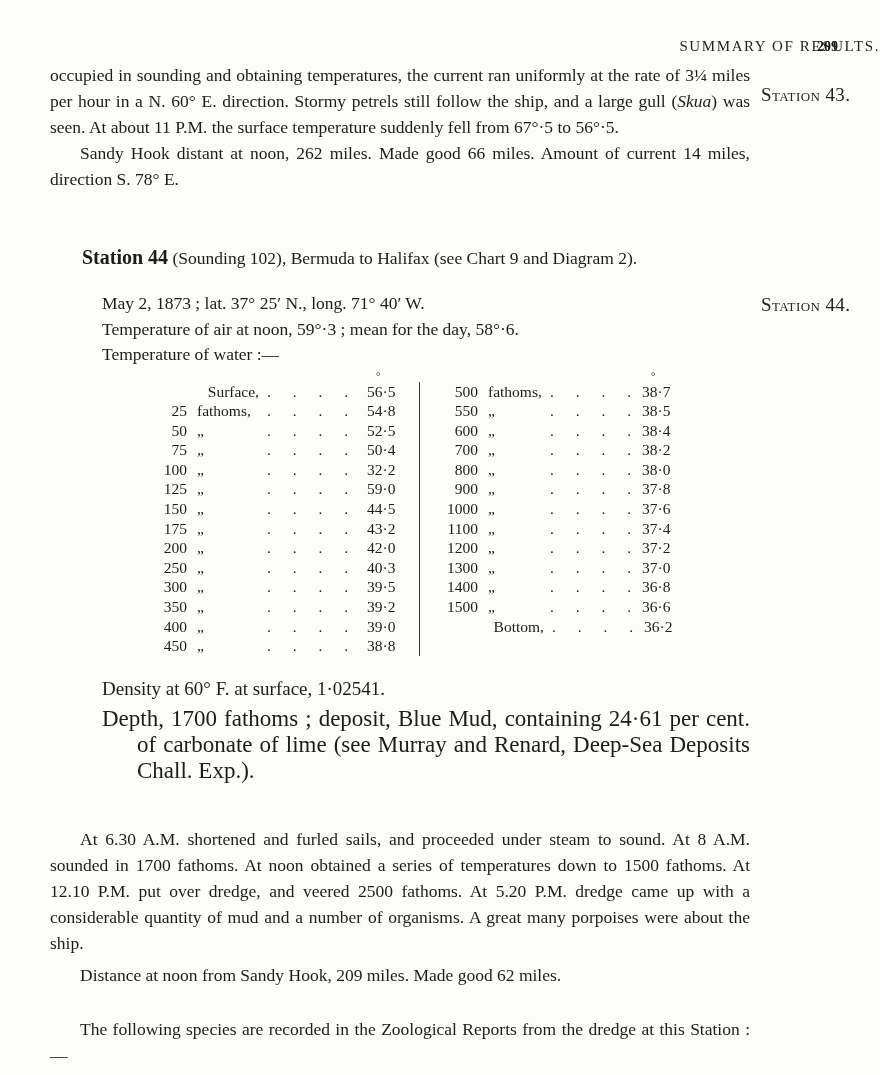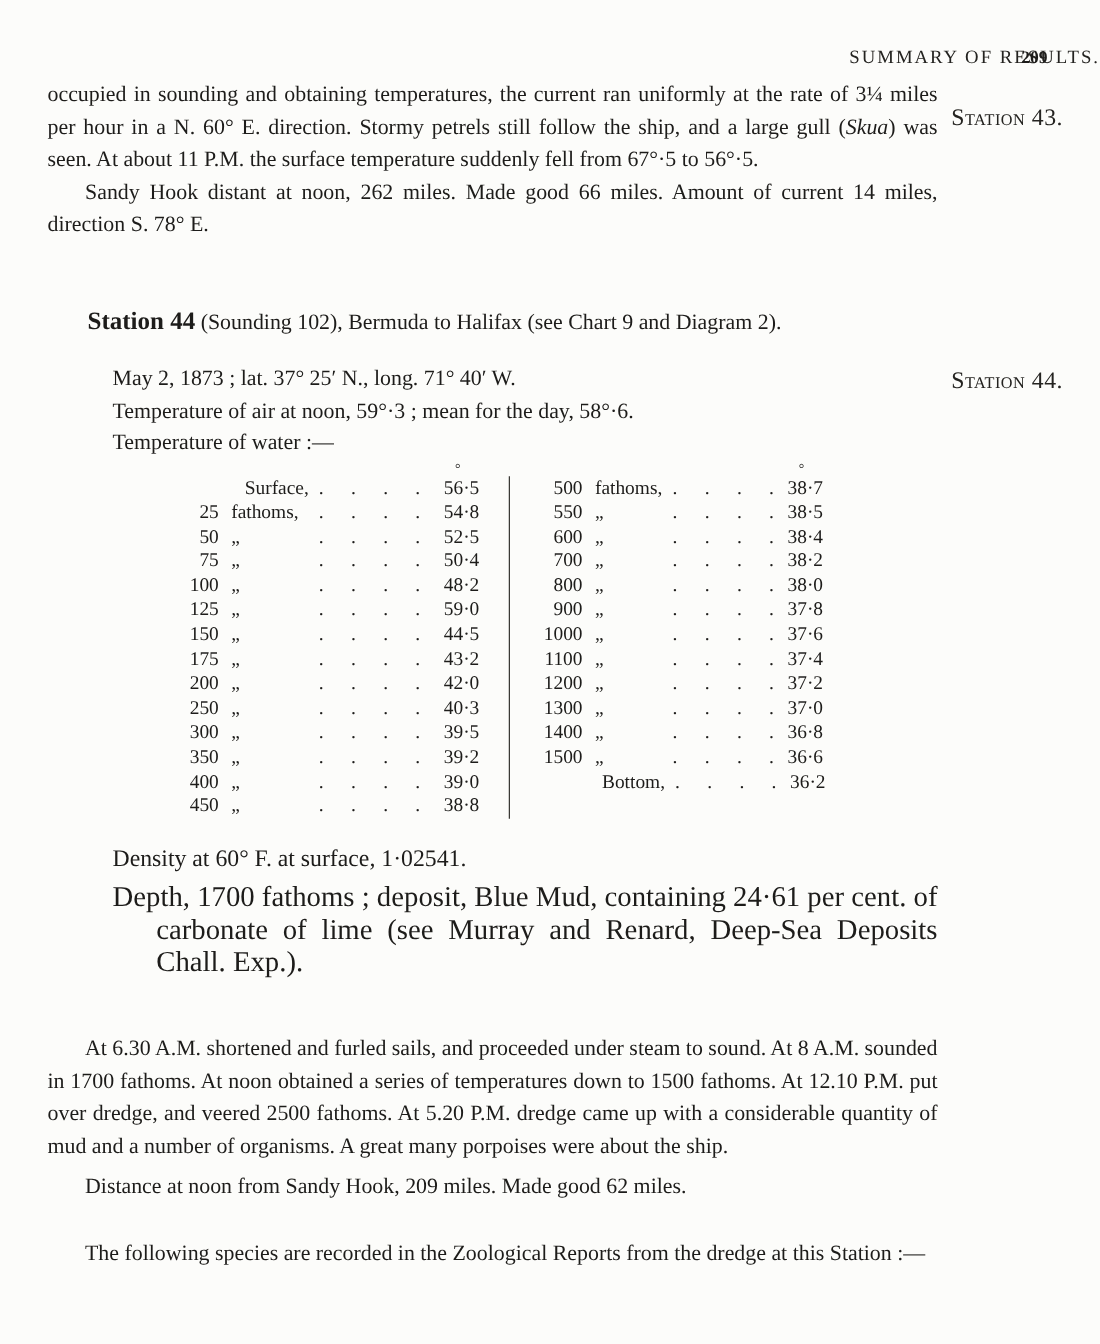--- a/index.html
+++ b/index.html
@@ -12,21 +12,21 @@
   .page { position:relative; width:880px; height:1075px; overflow:hidden; background:#fcfcfa; }
 
   .pg-header { position:relative; padding-top:38px; height:62px; }
   .running-title { text-align:right; font-size:15px; letter-spacing:1.6px; color:#242320; }
   .page-number { position:absolute; top:39px; right:42px; font-size:14px; font-weight:bold; }
 
   .margin-note { position:absolute; left:761px; width:100px; font-variant:small-caps; font-size:19px; letter-spacing:.4px; color:#242320; }
   .note-43 { top:84px; }
   .note-44 { top:294px; }
 
-  .text-block { padding:0 130px 0 38px; }
+  .text-block { padding:0 130px 0 50px; }
 
   .para { font-size:17.5px; line-height:26px; text-align:justify; }
   .para.indent { text-indent:30px; }
   .para em { font-style:italic; }
 
   .station-heading { margin:50px 0 0 32px; font-size:17.5px; font-weight:normal; line-height:30px; }
   .station-bold { font-weight:bold; font-size:20px; }
 
   .obs-lines { margin-top:18px; }
   .obs { margin-left:52px; font-size:17.5px; line-height:25.5px; }
@@ -103,21 +103,21 @@
         <div class="trow">
             <span class="tn">75</span>
             <span class="tu">„</span>
             <span class="td">. . . .</span>
             <span class="tv">50·4</span>
           </div>
         <div class="trow">
             <span class="tn">100</span>
             <span class="tu">„</span>
             <span class="td">. . . .</span>
-            <span class="tv">48·2</span>
+            <span class="tv">32·2</span>
           </div>
         <div class="trow">
             <span class="tn">125</span>
             <span class="tu">„</span>
             <span class="td">. . . .</span>
             <span class="tv">59·0</span>
           </div>
         <div class="trow">
             <span class="tn">150</span>
             <span class="tu">„</span>

